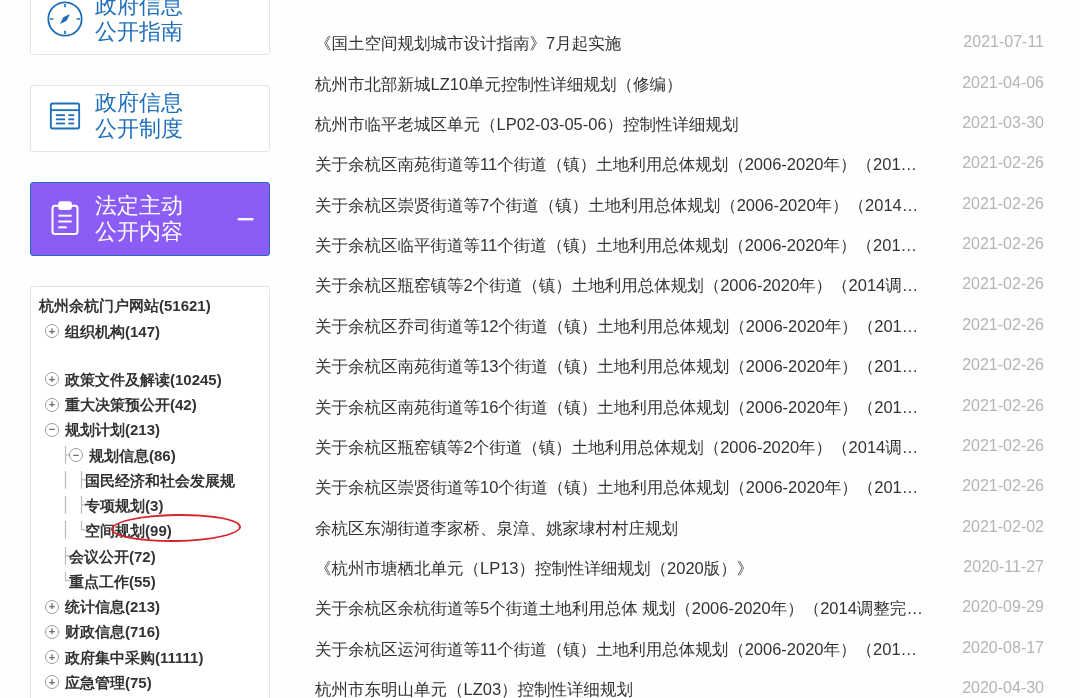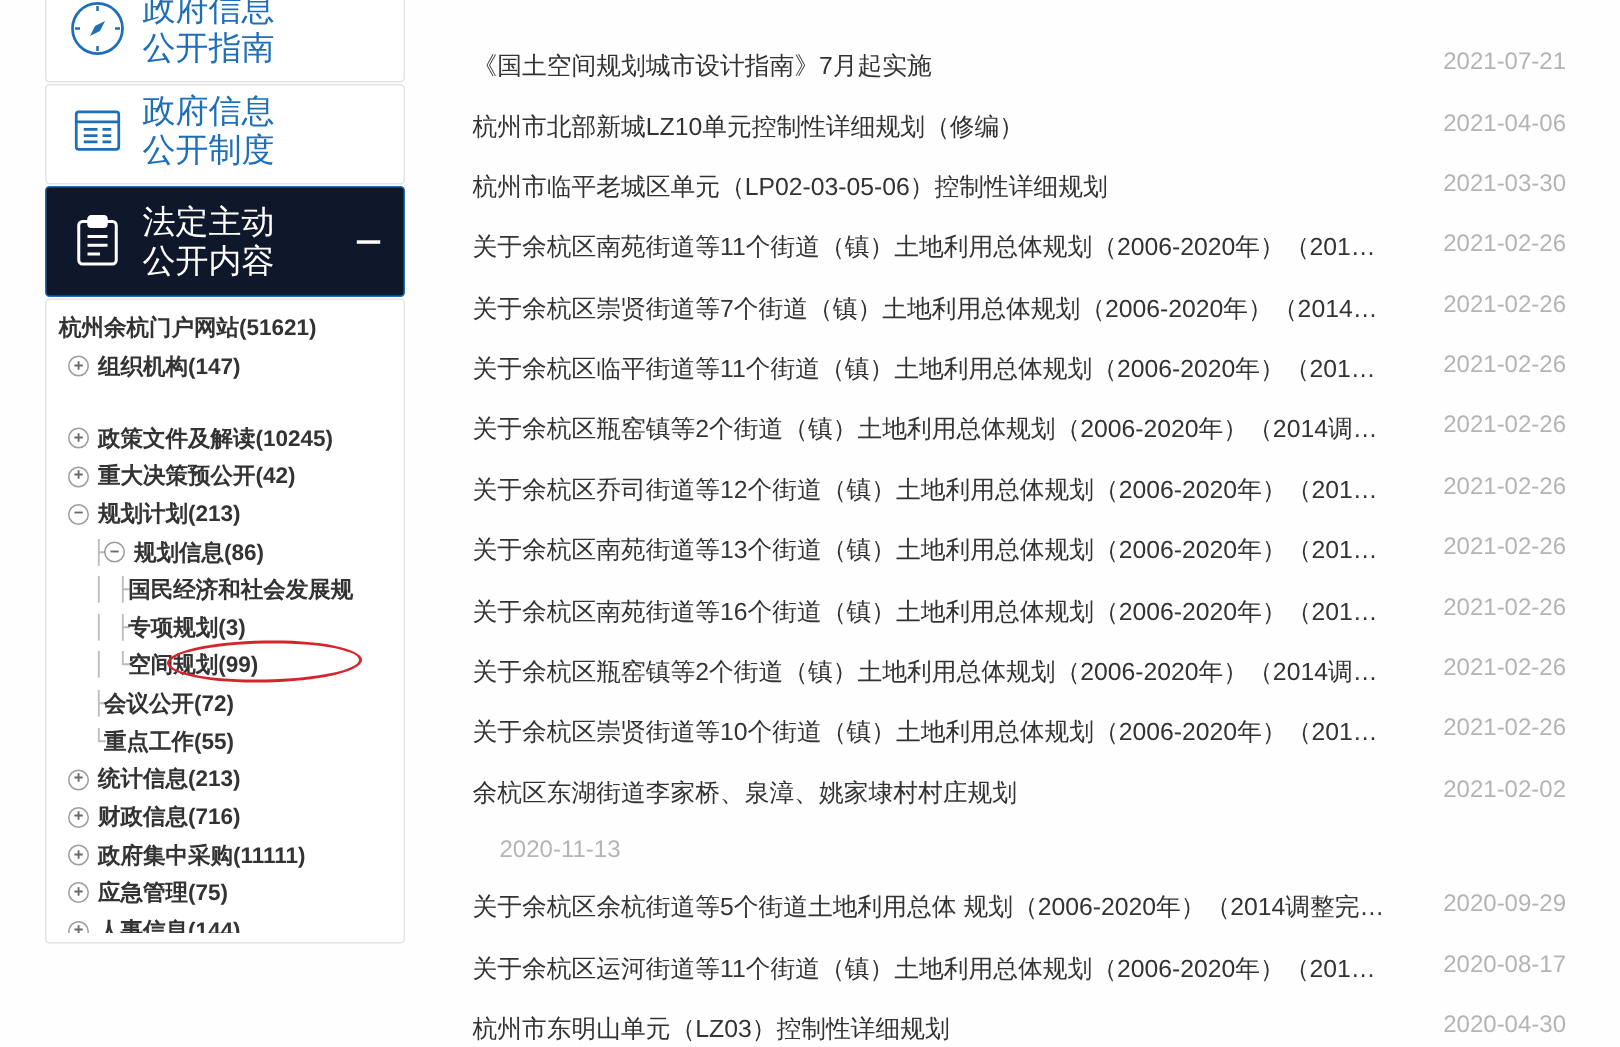--- a/index.html
+++ b/index.html
@@ -9,21 +9,21 @@
   width: 1080px;
   height: 698px;
   overflow: hidden;
   display: flex;
 }
 .sidebar {
   width: 285px;
   padding: 0 15px 0 30px;
   display: flex;
   flex-direction: column;
-  gap: 1px;
+  gap: 30px;
 }
 .card {
   background: #fff;
   border: 1px solid #e4e4e4;
   border-radius: 3px;
   padding: 4px 14px 8px 14px;
   display: flex;
   align-items: center;
   gap: 10px;
 }
@@ -37,21 +37,21 @@
 }
 .card-icon svg { width: 40px; height: 40px; }
 .card-text {
   color: #1e6fb8;
   font-size: 22px;
   line-height: 1.2;
   font-weight: 400;
 }
 .card-text div { white-space: nowrap; }
 .card.active {
-  background: #0f172a;
+  background: #8b5cf6;
   border-color: #1e6fb8;
   padding: 10px 14px;
   position: relative;
 }
 .card.active .card-icon { color: #fff; }
 .card.active .card-text { color: #fff; }
 .expand-indicator {
   color: #fff;
   font-size: 32px;
   margin-left: auto;
@@ -281,21 +281,21 @@
         </div>
     </div>
   </div>
 
 </div>
 
 <div class="main">
   <div id="list-root">
       <div class="list-row">
         <div class="list-title">《国土空间规划城市设计指南》7月起实施</div>
-        <div class="list-date">2021-07-21</div>
+        <div class="list-date">2021-07-11</div>
       </div>
       <div class="list-row">
         <div class="list-title">杭州市北部新城LZ10单元控制性详细规划（修编）</div>
         <div class="list-date">2021-04-06</div>
       </div>
       <div class="list-row">
         <div class="list-title">杭州市临平老城区单元（LP02-03-05-06）控制性详细规划</div>
         <div class="list-date">2021-03-30</div>
       </div>
       <div class="list-row">
@@ -332,21 +332,22 @@
       </div>
       <div class="list-row">
         <div class="list-title">关于余杭区崇贤街道等10个街道（镇）土地利用总体规划（2006-2020年）（2014调整...</div>
         <div class="list-date">2021-02-26</div>
       </div>
       <div class="list-row">
         <div class="list-title">余杭区东湖街道李家桥、泉漳、姚家埭村村庄规划</div>
         <div class="list-date">2021-02-02</div>
       </div>
       <div class="list-row">
-        <div class="list-date">2020-11-13</div>
+        <div class="list-title">《杭州市塘栖北单元（LP13）控制性详细规划（2020版）》</div>
+        <div class="list-date">2020-11-27</div>
       </div>
       <div class="list-row">
         <div class="list-title">关于余杭区余杭街道等5个街道土地利用总体 规划（2006-2020年）（2014调整完善版...</div>
         <div class="list-date">2020-09-29</div>
       </div>
       <div class="list-row">
         <div class="list-title">关于余杭区运河街道等11个街道（镇）土地利用总体规划（2006-2020年）（2014调整...</div>
         <div class="list-date">2020-08-17</div>
       </div>
       <div class="list-row">

